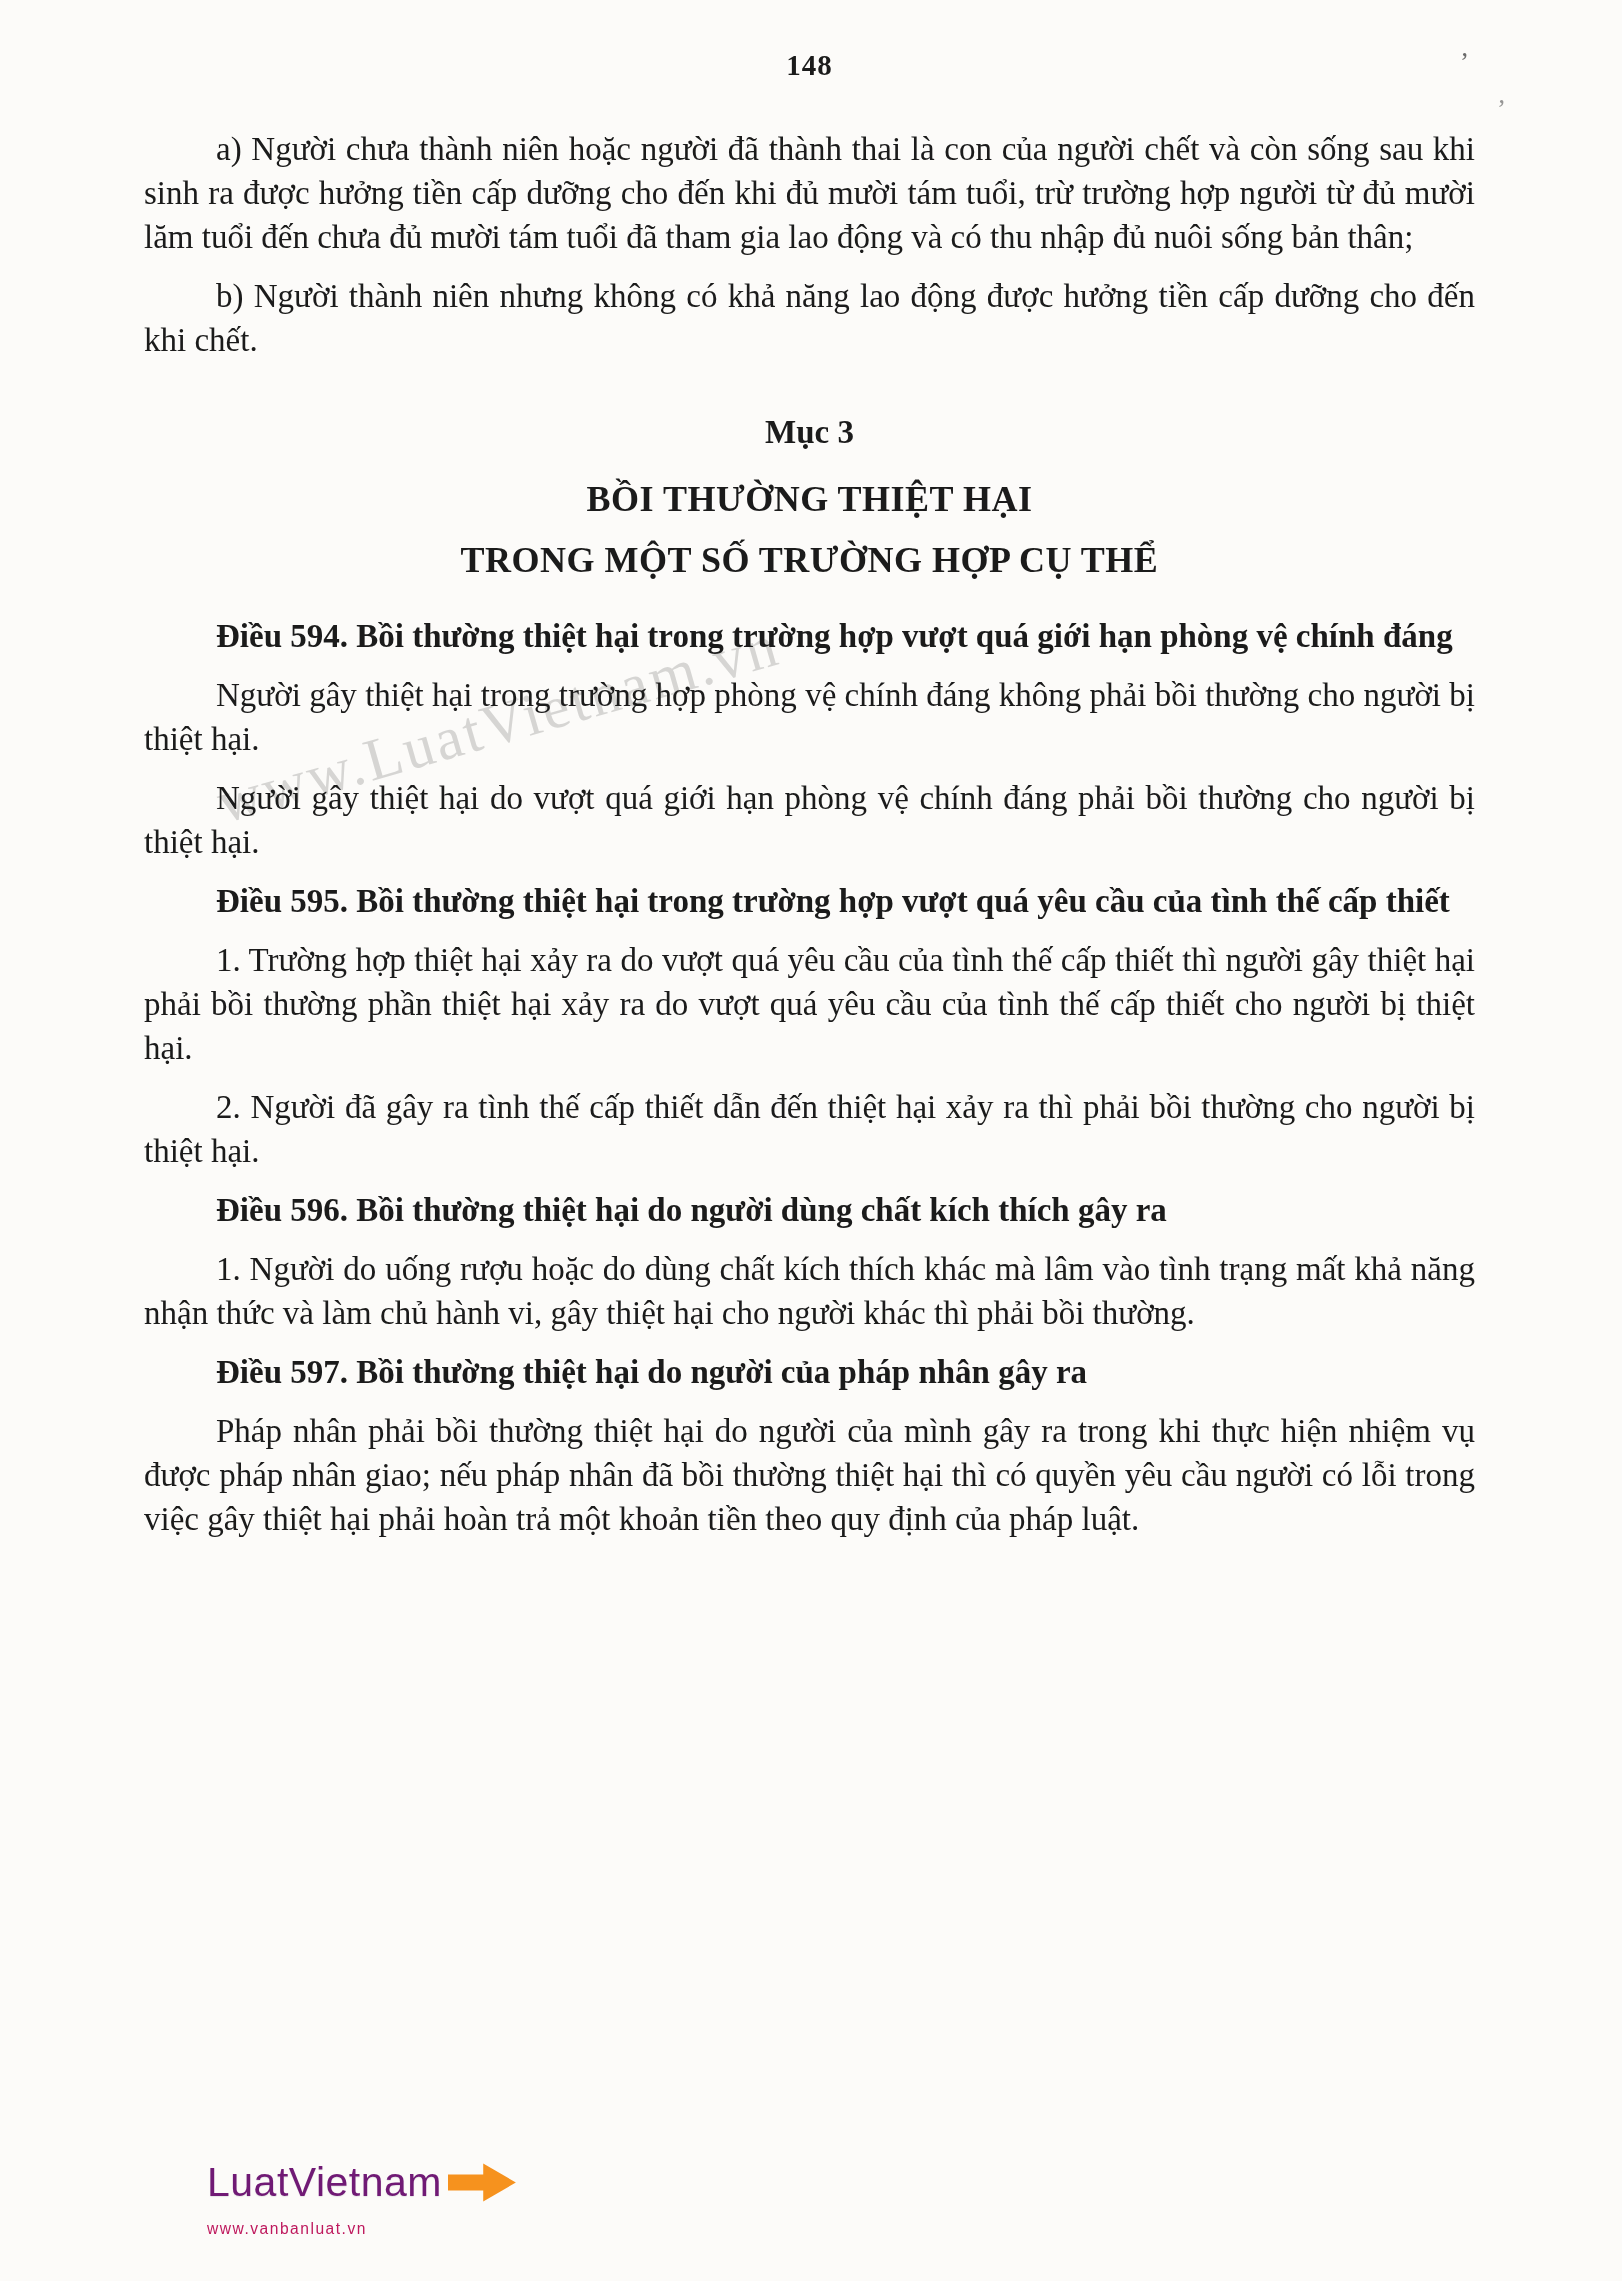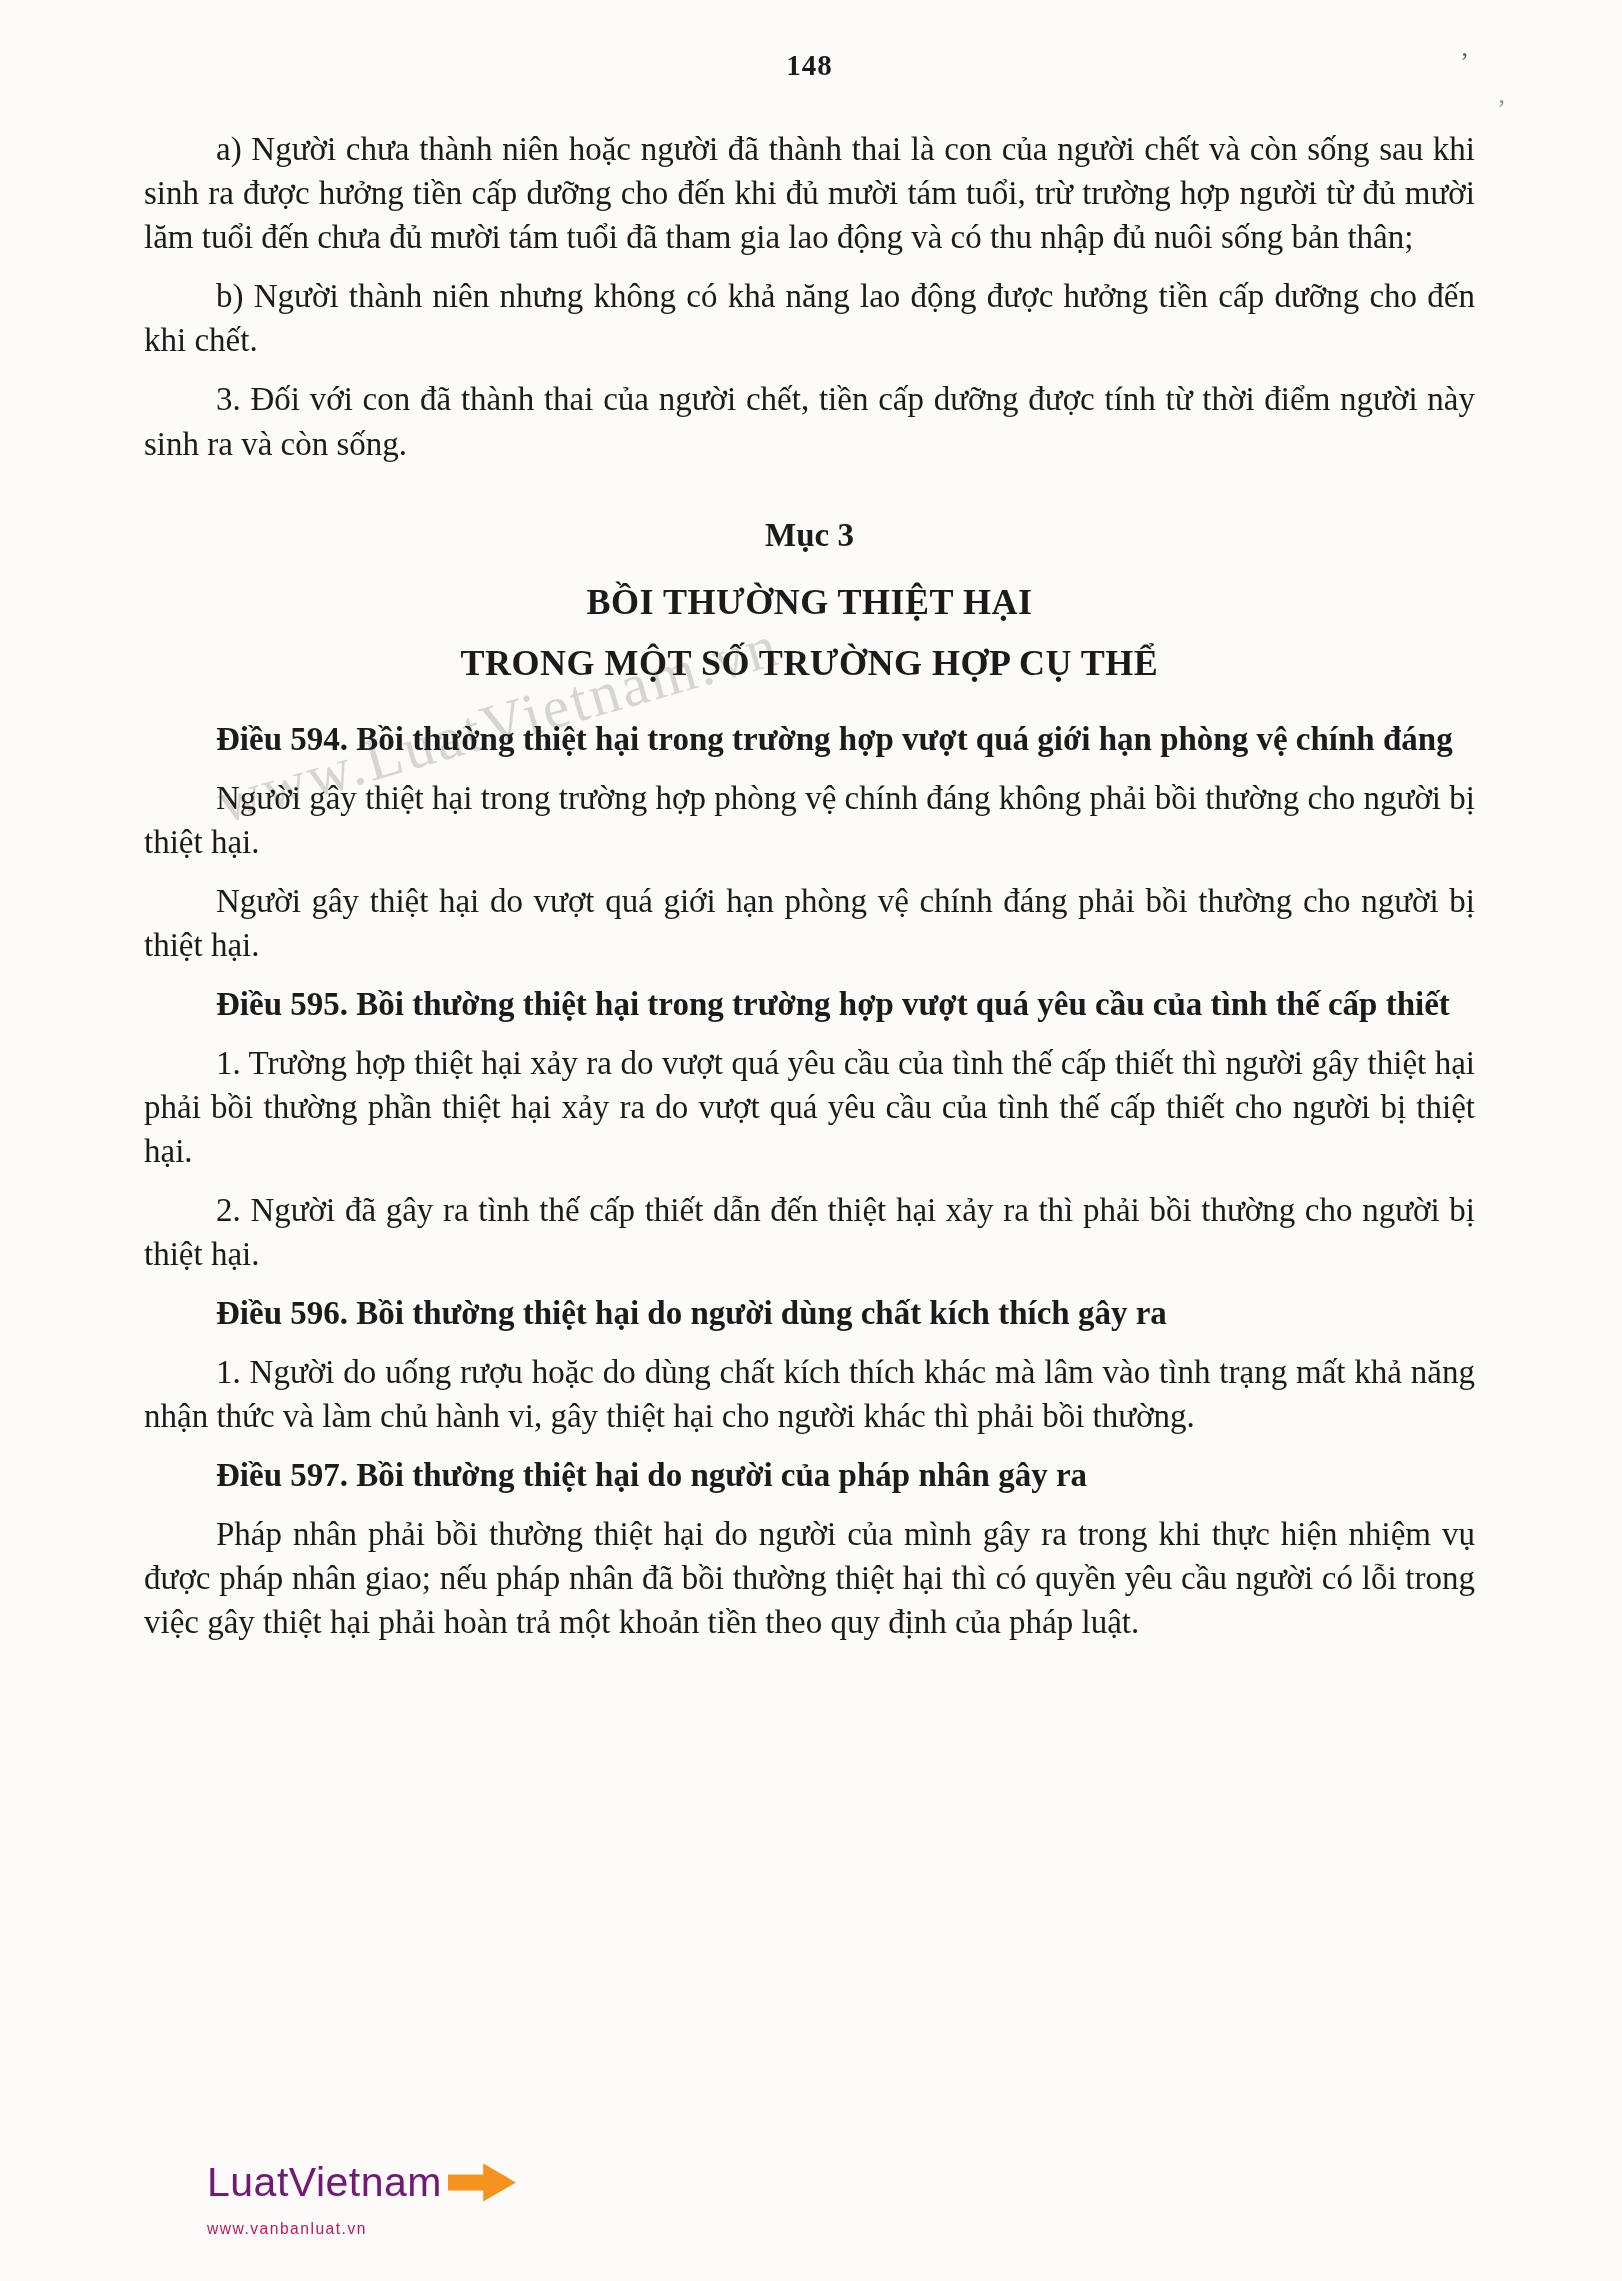--- a/index.html
+++ b/index.html
@@ -117,21 +117,20 @@
 
   <span class="artifact a1">’</span>
   <span class="artifact a2">’</span>
 
   <div class="watermark">www.LuatVietnam.vn</div>
 
   <div class="content">
 
     <p class="body">a) Người chưa thành niên hoặc người đã thành thai là con của người chết và còn sống sau khi sinh ra được hưởng tiền cấp dưỡng cho đến khi đủ mười tám tuổi, trừ trường hợp người từ đủ mười lăm tuổi đến chưa đủ mười tám tuổi đã tham gia lao động và có thu nhập đủ nuôi sống bản thân;</p>
     <p class="body">b) Người thành niên nhưng không có khả năng lao động được hưởng tiền cấp dưỡng cho đến khi chết.</p>
-    <p class="body">3. Đối với con đã thành thai của người chết, tiền cấp dưỡng được tính từ thời điểm người này sinh ra và còn sống.</p>
 
     <div class="section-label">Mục 3</div>
     <div class="section-title">BỒI THƯỜNG THIỆT HẠI</div>
     <div class="section-title last">TRONG MỘT SỐ TRƯỜNG HỢP CỤ THỂ</div>
 
     <p class="article-heading">Điều 594. Bồi thường thiệt hại trong trường hợp vượt quá giới hạn phòng vệ chính đáng</p>
     <p class="body">Người gây thiệt hại trong trường hợp phòng vệ chính đáng không phải bồi thường cho người bị thiệt hại.</p>
     <p class="body">Người gây thiệt hại do vượt quá giới hạn phòng vệ chính đáng phải bồi thường cho người bị thiệt hại.</p>
 
     <p class="article-heading">Điều 595. Bồi thường thiệt hại trong trường hợp vượt quá yêu cầu của tình thế cấp thiết</p>

